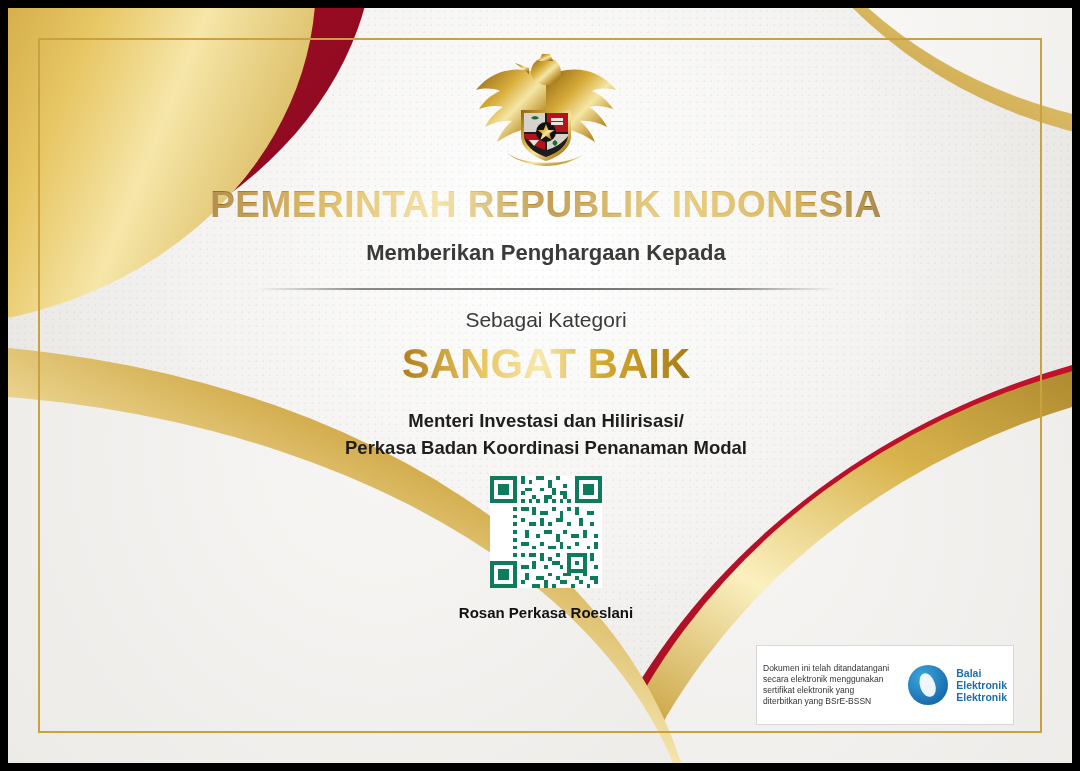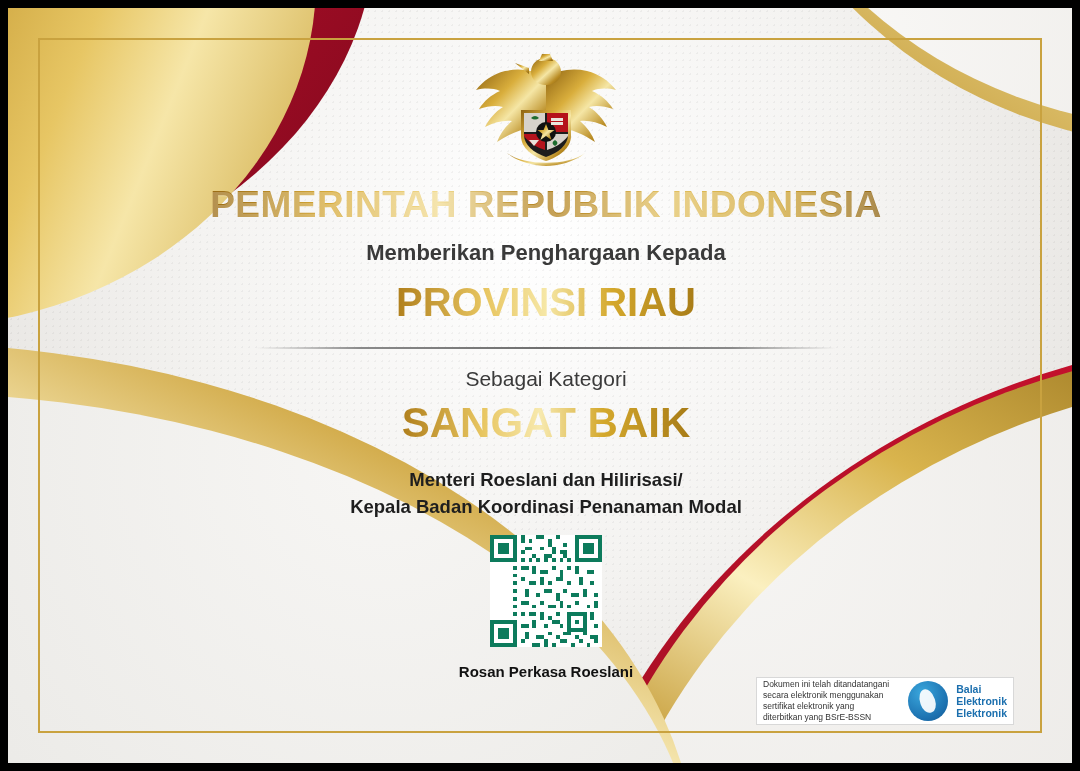--- a/index.html
+++ b/index.html
@@ -223,21 +223,21 @@
     font-weight: bold;
     color: #111;
   }
 
   
   .bsre {
     position: absolute;
     right: 58px;
     bottom: 38px;
     width: 258px;
-    height: 48px;
+    height: 80px;
     background: #ffffff;
     border: 1px solid #d8d8d8;
     display: flex;
     align-items: center;
     padding: 4px 6px;
     box-sizing: border-box;
   }
   .bsre-text {
     font-size: 8.5px;
     line-height: 1.28;
@@ -340,31 +340,30 @@
         <path d="M60 64 q4 -4 8 0 q-4 3 -8 0 z" fill="#1d6b2f"></path>
         <rect x="80" y="64" width="12" height="3" fill="#e9e4dc"></rect>
         <rect x="80" y="68" width="12" height="3" fill="#e9e4dc"></rect>
         <path d="M58 86 l10 0 l-5 6 z" fill="#e9e4dc"></path>
         <path d="M84 86 q5 3 0 6 q-5 -3 0 -6 z" fill="#1d6b2f"></path>
       </g>
     </svg>
 
     <div class="org">PEMERINTAH REPUBLIK INDONESIA</div>
     <div class="sub1">Memberikan Penghargaan Kepada</div>
-    <div class="recipient">PROVINSI RIAU</div>
 
     <div class="divider"></div>
 
     <div class="sub2">Sebagai Kategori</div>
     <div class="category">SANGAT BAIK</div>
 
 
     <div class="signer-title">
-      <div>Menteri Roeslani dan Hilirisasi/</div>
-      <div>Kepala Badan Koordinasi Penanaman Modal</div>
+      <div>Menteri Investasi dan Hilirisasi/</div>
+      <div>Perkasa Badan Koordinasi Penanaman Modal</div>
     </div>
 
     <div class="qr">
       <svg viewBox="0 0 29 29" width="112" height="112" shape-rendering="crispEdges">
         <rect width="29" height="29" fill="#ffffff"></rect>
         <g fill="#0d7b5c">
 
           <path d="M0 0h7v1H0zM0 1h1v5H0zM6 1h1v5H6zM0 6h7v1H0z"></path>
           <rect x="2" y="2" width="3" height="3"></rect>
           <path d="M22 0h7v1h-7zM22 1h1v5h-1zM28 1h1v5h-1zM22 6h7v1h-7z"></path>

